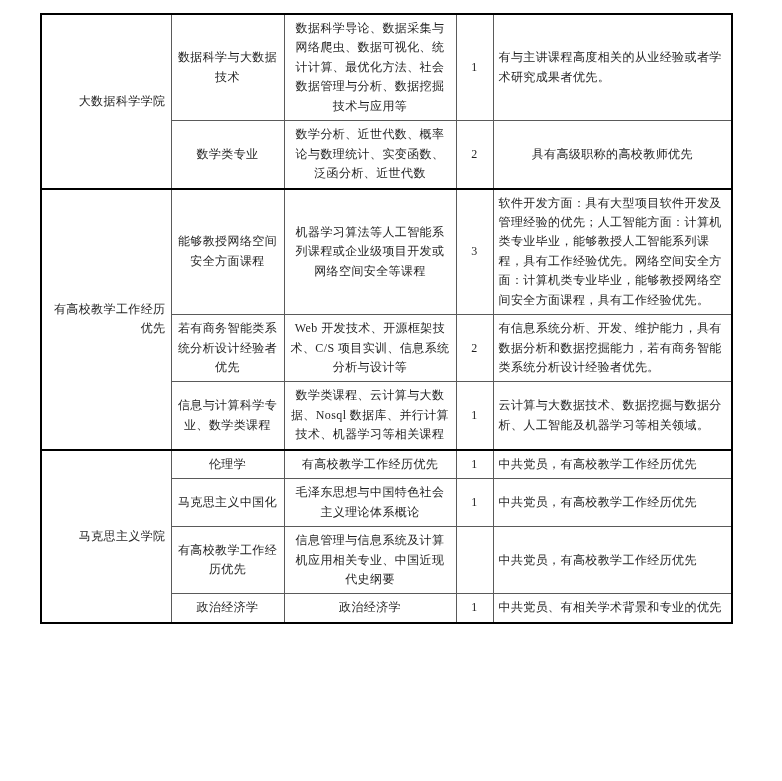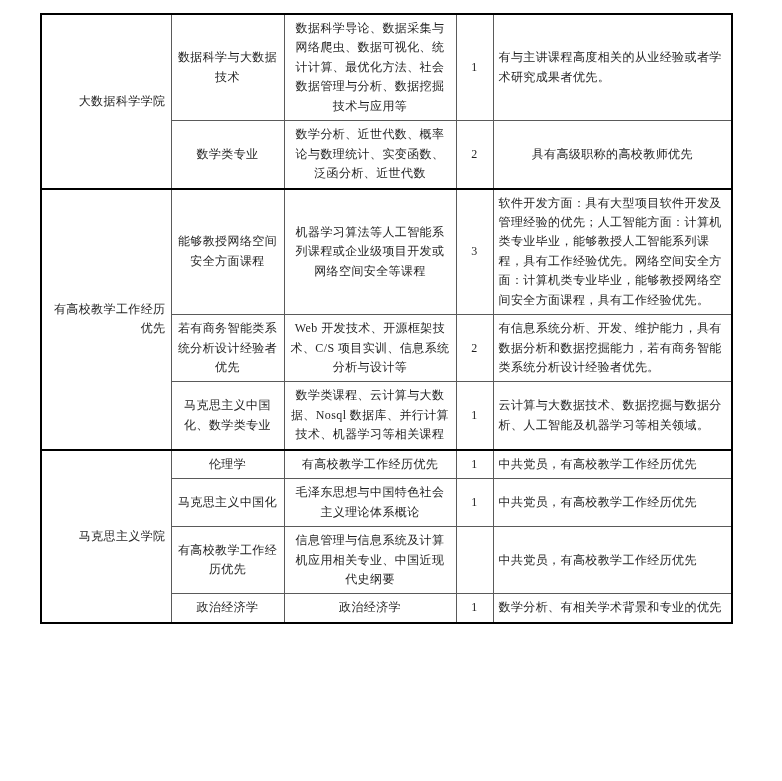--- a/index.html
+++ b/index.html
@@ -108,21 +108,21 @@
           <td class="cell-count">3</td>
           <td class="cell-require">软件开发方面：具有大型项目软件开发及管理经验的优先；人工智能方面：计算机类专业毕业，能够教授人工智能系列课程，具有工作经验优先。网络空间安全方面：计算机类专业毕业，能够教授网络空间安全方面课程，具有工作经验优先。</td>
         </tr>
         <tr>
           <td class="cell-major">若有商务智能类系统分析设计经验者优先</td>
           <td class="cell-courses">Web 开发技术、开源框架技术、C/S 项目实训、信息系统分析与设计等</td>
           <td class="cell-count">2</td>
           <td class="cell-require">有信息系统分析、开发、维护能力，具有数据分析和数据挖掘能力，若有商务智能类系统分析设计经验者优先。</td>
         </tr>
         <tr>
-          <td class="cell-major">马克思主义中国化、数学类专业</td>
+          <td class="cell-major">信息与计算科学专业、数学类课程</td>
           <td class="cell-courses">数学类课程、云计算与大数据、Nosql 数据库、并行计算技术、机器学习等相关课程</td>
           <td class="cell-count">1</td>
           <td class="cell-require">云计算与大数据技术、数据挖掘与数据分析、人工智能及机器学习等相关领域。</td>
         </tr>
         <tr class="section-start">
           <td class="cell-college" rowspan="4">马克思主义学院</td>
           <td class="cell-major">伦理学</td>
           <td class="cell-courses">有高校教学工作经历优先</td>
           <td class="cell-count">1</td>
           <td class="cell-require">中共党员，有高校教学工作经历优先</td>
@@ -136,17 +136,17 @@
         <tr>
           <td class="cell-major">有高校教学工作经历优先</td>
           <td class="cell-courses">信息管理与信息系统及计算机应用相关专业、中国近现代史纲要</td>
           <td class="cell-count"></td>
           <td class="cell-require">中共党员，有高校教学工作经历优先</td>
         </tr>
         <tr>
           <td class="cell-major">政治经济学</td>
           <td class="cell-courses">政治经济学</td>
           <td class="cell-count">1</td>
-          <td class="cell-require">数学分析、有相关学术背景和专业的优先</td>
+          <td class="cell-require">中共党员、有相关学术背景和专业的优先</td>
         </tr>
       </tbody>
   </table>
 </div>
 
 </body></html>

